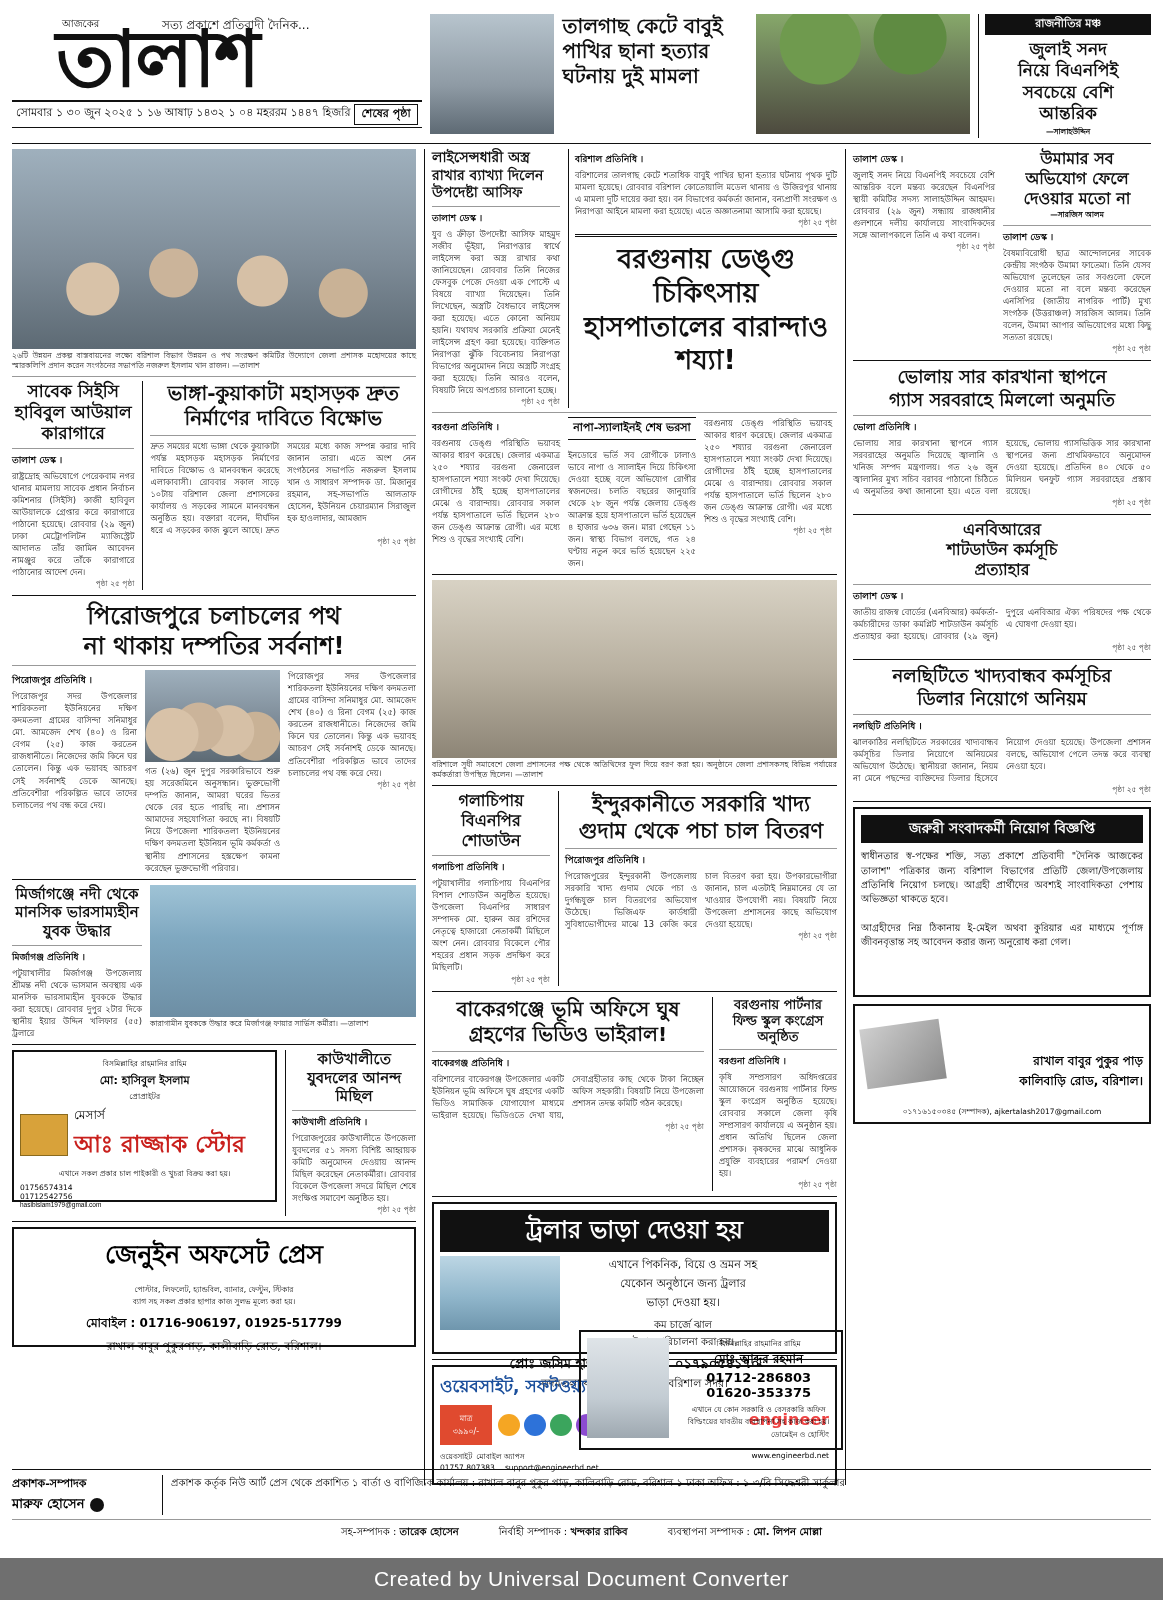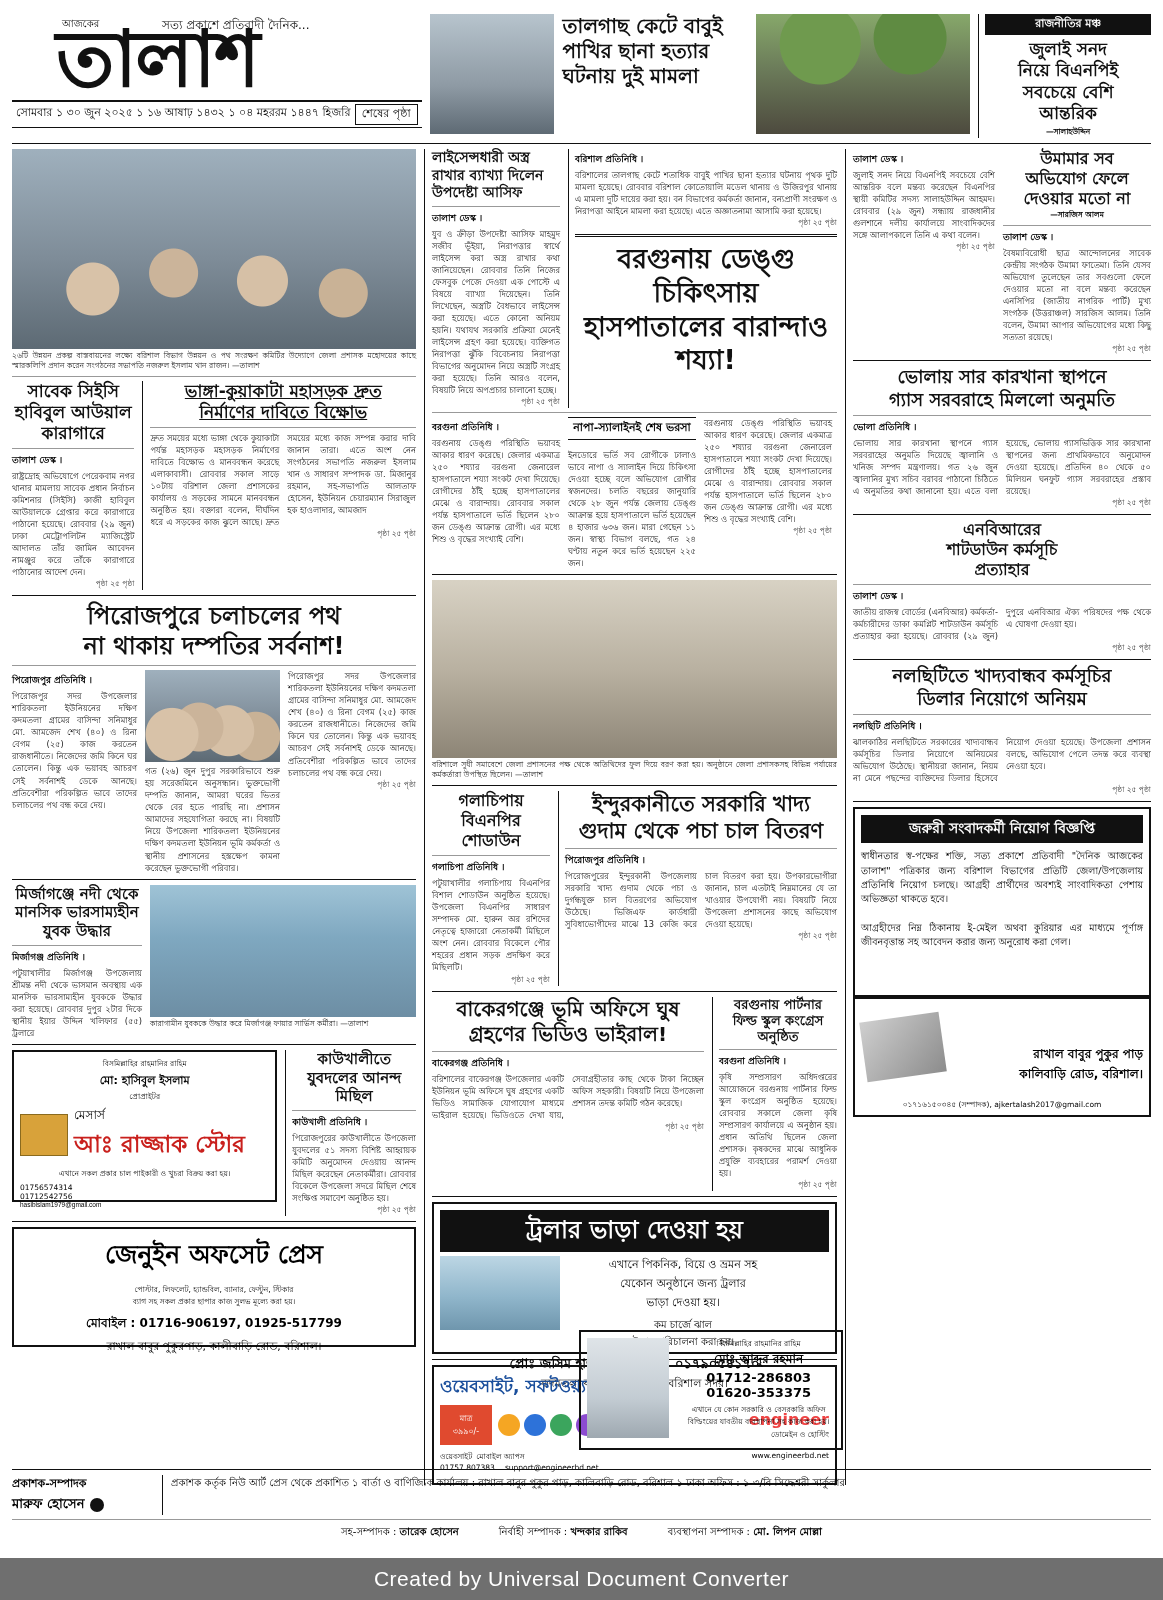--- a/index.html
+++ b/index.html
@@ -12,21 +12,21 @@
   
   .masthead{display:flex;align-items:flex-start;gap:8px;border-bottom:none;}
   .mast-left{width:420px;position:relative;}
   .mast-tag{font-size:10px;color:#111;position:absolute;left:50px;top:2px;}
   .mast-tag2{font-size:12px;color:#111;position:absolute;left:150px;top:2px;}
   .mast-title{
     font-size:78px;font-weight:bold;line-height:0.95;letter-spacing:-2px;
     color:#111;margin-top:8px;margin-left:44px;
   }
   .mast-rule{border-top:2px solid #111;border-bottom:1px solid #111;margin-top:4px;padding:2px 4px;display:flex;justify-content:space-between;font-size:11px;}
-  .mast-rule .right{border:1px solid #111;padding:0 6px;}
+  .mast-rule .right{border:1px solid #111;padding:0 6px;font-weight:bold;}
   
   .hl{font-weight:bold;color:#111;text-align:center;line-height:1.25;}
   .byline{font-size:9px;font-weight:bold;margin:3px 0 2px;}
   .body-text{font-size:8.3px;line-height:1.45;text-align:justify;color:#1a1a1a;}
   .rule{border-top:1px solid #111;margin:5px 0;}
   .thin{border-top:1px solid #999;margin:4px 0;}
   .dbl{border-top:3px double #111;margin:5px 0;}
   .photo{background:linear-gradient(160deg,#8a99a6,#56636e);position:relative;overflow:hidden;}
   .cap{font-size:7.6px;line-height:1.35;color:#222;text-align:justify;margin-top:2px;}
   .cols2{column-count:2;column-gap:8px;}
@@ -114,21 +114,21 @@
         <div style="width:125px;">
           <div class="hl bn" style="font-size:17px;white-space:pre-line;">সাবেক সিইসি
 হাবিবুল আউয়াল
 কারাগারে</div>
           <div class="thin"></div>
           <div class="byline bn">তালাশ ডেস্ক ।</div>
           <div class="body-text bn">রাষ্ট্রদ্রোহ অভিযোগে পেরেকবাম নগর থানার মামলায় সাবেক প্রধান নির্বাচন কমিশনার (সিইসি) কাজী হাবিবুল আউয়ালকে গ্রেপ্তার করে কারাগারে পাঠানো হয়েছে। রোববার (২৯ জুন) ঢাকা মেট্রোপলিটন ম্যাজিস্ট্রেট আদালত তাঁর জামিন আবেদন নামঞ্জুর করে তাঁকে কারাগারে পাঠানোর আদেশ দেন।</div>
           <div class="end bn">পৃষ্ঠা ২৫ পৃষ্ঠা</div>
         </div>
         <div style="width:271px;border-left:1px solid #111;padding-left:7px;">
-          <div class="hl bn" style="font-size:17px;white-space:pre-line;text-decoration:underline;">ভাঙ্গা-কুয়াকাটা মহাসড়ক দ্রুত
+          <div class="hl bn" style="font-size:20px;white-space:pre-line;">ভাঙ্গা-কুয়াকাটা মহাসড়ক দ্রুত
 নির্মাণের দাবিতে বিক্ষোভ</div>
           <div class="thin"></div>
           <div class="body-text bn cols2">দ্রুত সময়ের মধ্যে ভাঙ্গা থেকে কুয়াকাটা পর্যন্ত মহাসড়ক মহাসড়ক নির্মাণের দাবিতে বিক্ষোভ ও মানববন্ধন করেছে এলাকাবাসী। রোববার সকাল সাড়ে ১০টায় বরিশাল জেলা প্রশাসকের কার্যালয় ও সড়কের সামনে মানববন্ধন অনুষ্ঠিত হয়। বক্তারা বলেন, দীর্ঘদিন ধরে এ সড়কের কাজ ঝুলে আছে। দ্রুত সময়ের মধ্যে কাজ সম্পন্ন করার দাবি জানান তারা। এতে অংশ নেন সংগঠনের সভাপতি নজরুল ইসলাম খান ও সাধারণ সম্পাদক ডা. মিজানুর রহমান, সহ-সভাপতি আলতাফ হোসেন, ইউনিয়ন চেয়ারম্যান সিরাজুল হক হাওলাদার, আমজাদ</div>
           <div class="end bn">পৃষ্ঠা ২৫ পৃষ্ঠা</div>
         </div>
       </div>
 
       <div class="rule"></div>
 
       <div>
@@ -403,21 +403,21 @@
 
       <div class="rule"></div>
 
       <div class="adbox" style="height:190px;">
         <div class="center bn" style="background:#111;color:#fff;font-size:14px;font-weight:bold;padding:2px 0;">জরুরী সংবাদকর্মী নিয়োগ বিজ্ঞপ্তি</div>
         <div class="bn" style="font-size:9.5px;line-height:1.5;text-align:justify;margin-top:6px;white-space:pre-line;">স্বাধীনতার স্ব-পক্ষের শক্তি, সত্য প্রকাশে প্রতিবাদী "দৈনিক আজকের তালাশ" পত্রিকার জন্য বরিশাল বিভাগের প্রতিটি জেলা/উপজেলায় প্রতিনিধি নিয়োগ চলছে। আগ্রহী প্রার্থীদের অবশ্যই সাংবাদিকতা পেশায় অভিজ্ঞতা থাকতে হবে।
 
 আগ্রহীদের নিম্ন ঠিকানায় ই-মেইল অথবা কুরিয়ার এর মাধ্যমে পূর্ণাঙ্গ জীবনবৃত্তান্ত সহ আবেদন করার জন্য অনুরোধ করা গেল।</div>
       </div>
 
-      <div class="adbox" style="height:120px;position:relative;">
+      <div class="adbox" style="height:120px;margin-top:7px;position:relative;">
         <div style="position:absolute;left:8px;top:18px;width:80px;height:60px;background:linear-gradient(135deg,#cfcfcf,#8c8c8c);transform:rotate(-8deg);"></div>
         <div style="text-align:right;margin-top:40px;">
           <div class="bn" style="font-size:12px;font-weight:bold;">রাখাল বাবুর পুকুর পাড়</div>
           <div class="bn" style="font-size:12px;font-weight:bold;">কালিবাড়ি রোড, বরিশাল।</div>
         </div>
         <div class="center bn tiny" style="position:absolute;left:0;right:0;bottom:4px;">০১৭১৬১৫০৩৪৫ (সম্পাদক), ajkertalash2017@gmail.com</div>
       </div>
     </div>
   </div>
 

